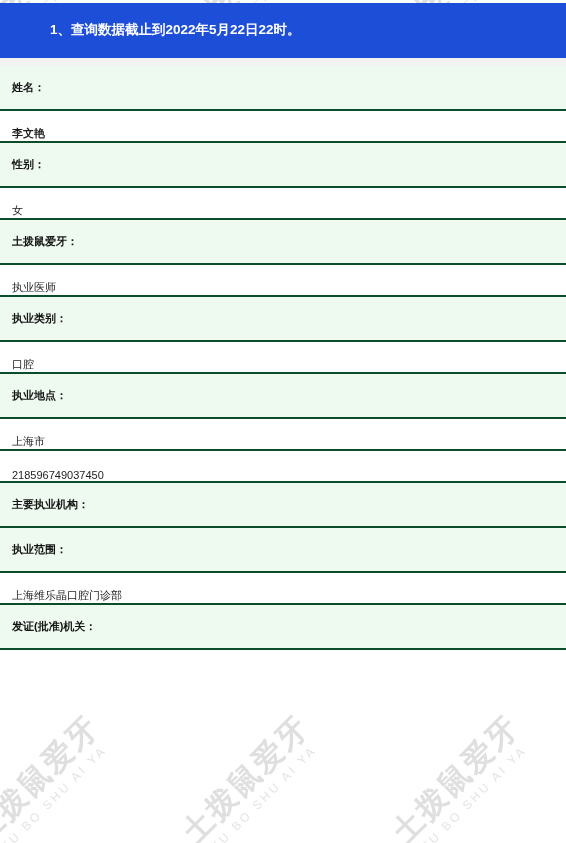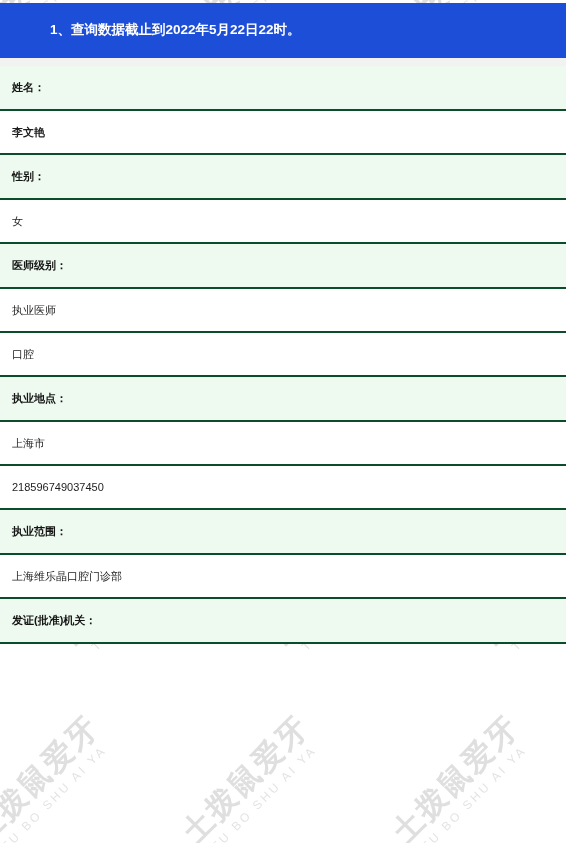--- a/index.html
+++ b/index.html
@@ -89,21 +89,22 @@
     border-bottom: 2px solid #0b4d2a;
     display: flex;
     align-items: center;
   }
   .row.label-row {
     background: #eefaf0;
     height: 45px;
   }
   .row.value-row {
     background: #fefffe;
-    height: 44px;
+    height: 32px;
+    align-items: flex-end;
   }
   .row .cell {
     padding-left: 12px;
     font-size: 11px;
     color: #1b1b1b;
     white-space: nowrap;
   }
   .row.label-row .cell {
     font-weight: bold;
     color: #141414;
@@ -197,38 +198,44 @@
     <div class="row value-row strong">
       <div class="cell">李文艳</div>
     </div>
     <div class="row label-row">
       <div class="cell">性别：</div>
     </div>
     <div class="row value-row">
       <div class="cell">女</div>
     </div>
     <div class="row label-row">
-      <div class="cell">医师级别：</div>
+      <div class="cell">土拨鼠爱牙：</div>
     </div>
     <div class="row value-row">
       <div class="cell">执业医师</div>
     </div>
+    <div class="row label-row">
+      <div class="cell">执业类别：</div>
+    </div>
     <div class="row value-row">
       <div class="cell">口腔</div>
     </div>
     <div class="row label-row">
       <div class="cell">执业地点：</div>
     </div>
     <div class="row value-row">
       <div class="cell">上海市</div>
     </div>
     <div class="row value-row">
       <div class="cell">218596749037450</div>
     </div>
     <div class="row label-row">
+      <div class="cell">主要执业机构：</div>
+    </div>
+    <div class="row label-row">
       <div class="cell">执业范围：</div>
     </div>
     <div class="row value-row">
       <div class="cell">上海维乐晶口腔门诊部</div>
     </div>
     <div class="row label-row">
       <div class="cell">发证(批准)机关：</div>
     </div>
   </div>
 

